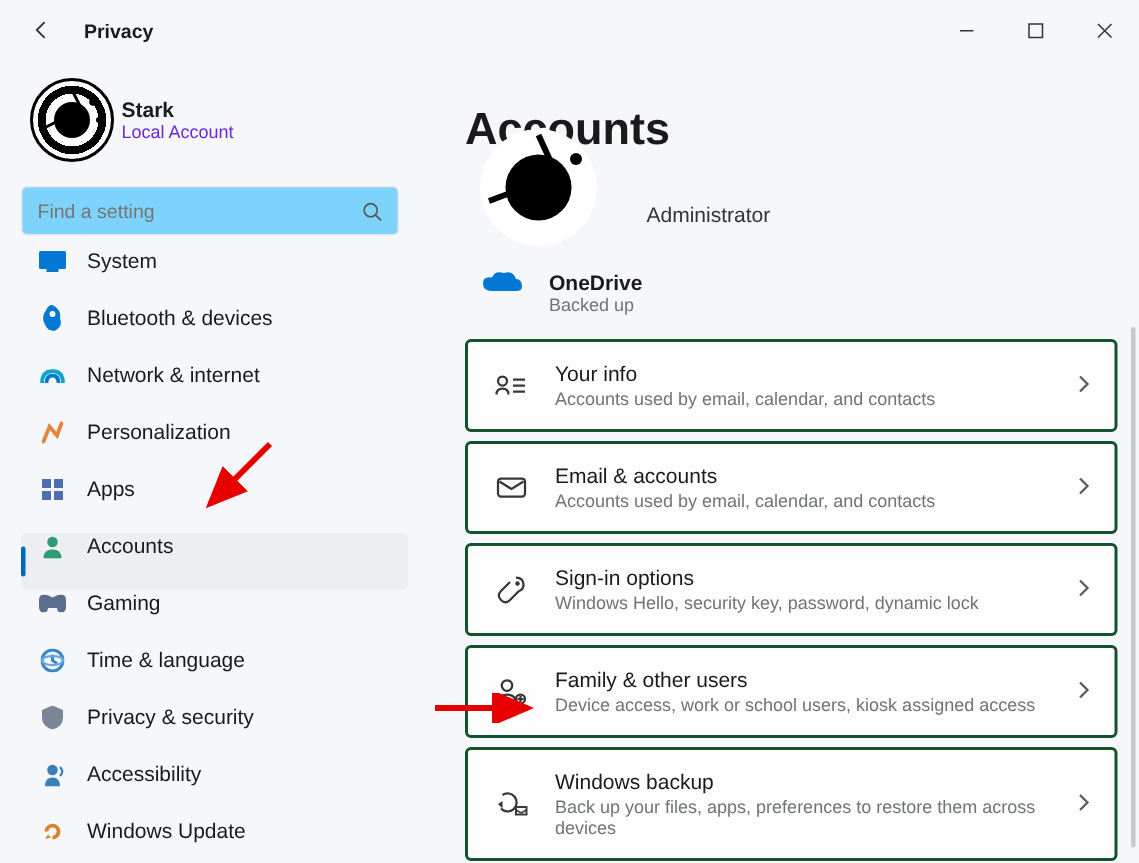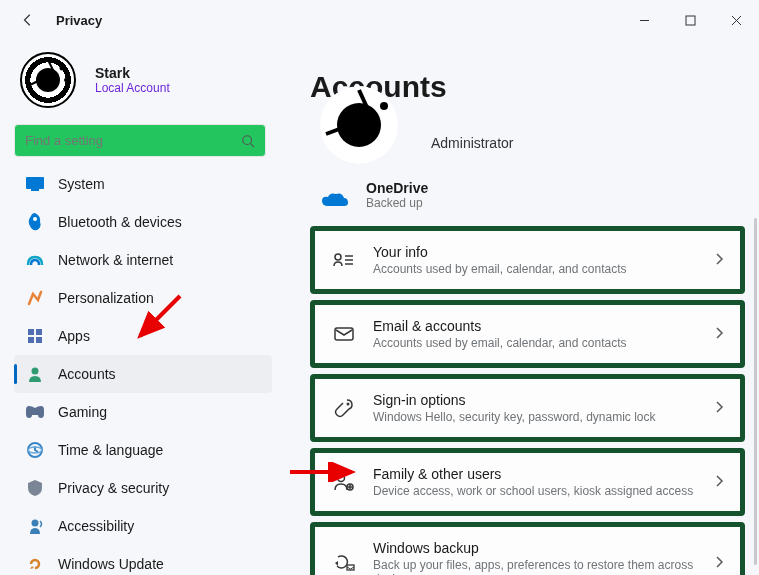--- a/index.html
+++ b/index.html
@@ -21,66 +21,66 @@
 }
 .back-btn {
   width: 28px; height: 28px; display:flex; align-items:center; justify-content:center;
   border-radius:4px; cursor:pointer;
 }
 .title { margin-left: 14px; font-size: 13px; font-weight: 600; }
 .win-controls { margin-left:auto; display:flex; height:40px; }
 .win-btn { width:46px; display:flex; align-items:center; justify-content:center; cursor:pointer; }
 .container { display:flex; height:calc(575px - 40px); }
 .sidebar { width:280px; padding: 6px 0 0 14px; display:flex; flex-direction:column; }
-.profile { display:flex; align-items:center; gap:19px; padding: 6px 0 14px 6px; }
+.profile { display:flex; align-items:center; gap:5px; padding: 6px 0 14px 6px; }
 .avatar-lg {
   width:56px; height:56px; border-radius:50%;
   background: radial-gradient(circle at 50% 50%, #fff 48%, #000 48% 62%, #fff 62%);
   display:flex; align-items:center; justify-content:center;
   position:relative;
   border:2px solid #000;
 }
 .avatar-lg::after{
   content:""; position:absolute; width:4px; height:4px; background:#000; border-radius:50%;
   top:24px; right:6px;
 }
 .avatar-lg svg{ position:absolute; }
 .profile-name { font-size:14px; font-weight:700; }
 .profile-type { font-size:12px; color:#6d28d9; }
 .search {
   margin: 2px 14px 8px 0;
-  height:34px; background:#22c55e; border:1px solid #e6e6ea; border-radius:4px;
+  height:34px; background:#7dd3fc; border:1px solid #e6e6ea; border-radius:4px;
   display:flex; align-items:center; padding: 0 10px; gap:8px;
 }
 .search input { border:none; outline:none; background:transparent; flex:1; font-size:13px; color:#333; }
 .nav { overflow-y:auto; margin-right:8px; }
 .nav-item {
-  display:flex; align-items:center; gap:14px;
+  display:flex; gap:14px;
   height:38px; padding: 0 12px; border-radius:4px;
   cursor:pointer; font-size:14px; color:#1a1a1a;
 }
 .nav-item .icon { width:18px; height:18px; display:flex; align-items:center; justify-content:center; }
 .nav-item.active { background:#eceef2; position:relative; }
 .nav-item.active::before{
   content:""; position:absolute; left:0; top:9px; bottom:9px; width:3px; background:#0067c0; border-radius:2px;
 }
 .main { flex:1; padding: 0 14px 0 0; overflow-y:auto; position:relative; }
 .main h1 { font-size:30px; font-weight:700; padding: 30px 0 18px 30px; }
 .account-head { display:flex; align-items:center; gap:33px; padding-left: 40px; margin-bottom:10px;}
 .admin-avatar {
   width:78px; height:78px; border-radius:50%; overflow:hidden; margin-top:-36px;
 }
 .admin-label { font-size:14px; color:#333; }
-.onedrive { display:flex; align-items:flex-end; gap:18px; padding: 6px 0 16px 42px; }
+.onedrive { display:flex; align-items:flex-start; gap:18px; padding: 6px 0 16px 42px; }
 .od-icon { width:26px; height:18px; }
 .od-title { font-size:14px; font-weight:700; }
 .od-sub { font-size:12px; color:#737373; }
 .cards { padding: 0 0 0 30px; display:flex; flex-direction:column; gap:6px; }
 .card {
-  background:#fdfdfe; border:5px solid #14532d; border-radius:4px;
+  background:#fdfdfe; border:2px solid #14532d; border-radius:4px;
   display:flex; align-items:center; gap:18px; padding: 13px 16px 13px 18px;
   cursor:pointer;
 }
 .card .icon { width:22px; height:22px; display:flex; align-items:center; justify-content:center; color:#373737;}
 .card-body { flex:1; }
 .card-title { font-size:14px; color:#1a1a1a; }
 .card-sub { font-size:12px; color:#707477; margin-top:2px; }
 .chev { color:#5a5a5a; }
 .scroll-hint { position:absolute; right:2px; top:178px; bottom:10px; width:3px; background:#c8c8cd; border-radius:2px; }
 .arrow {

